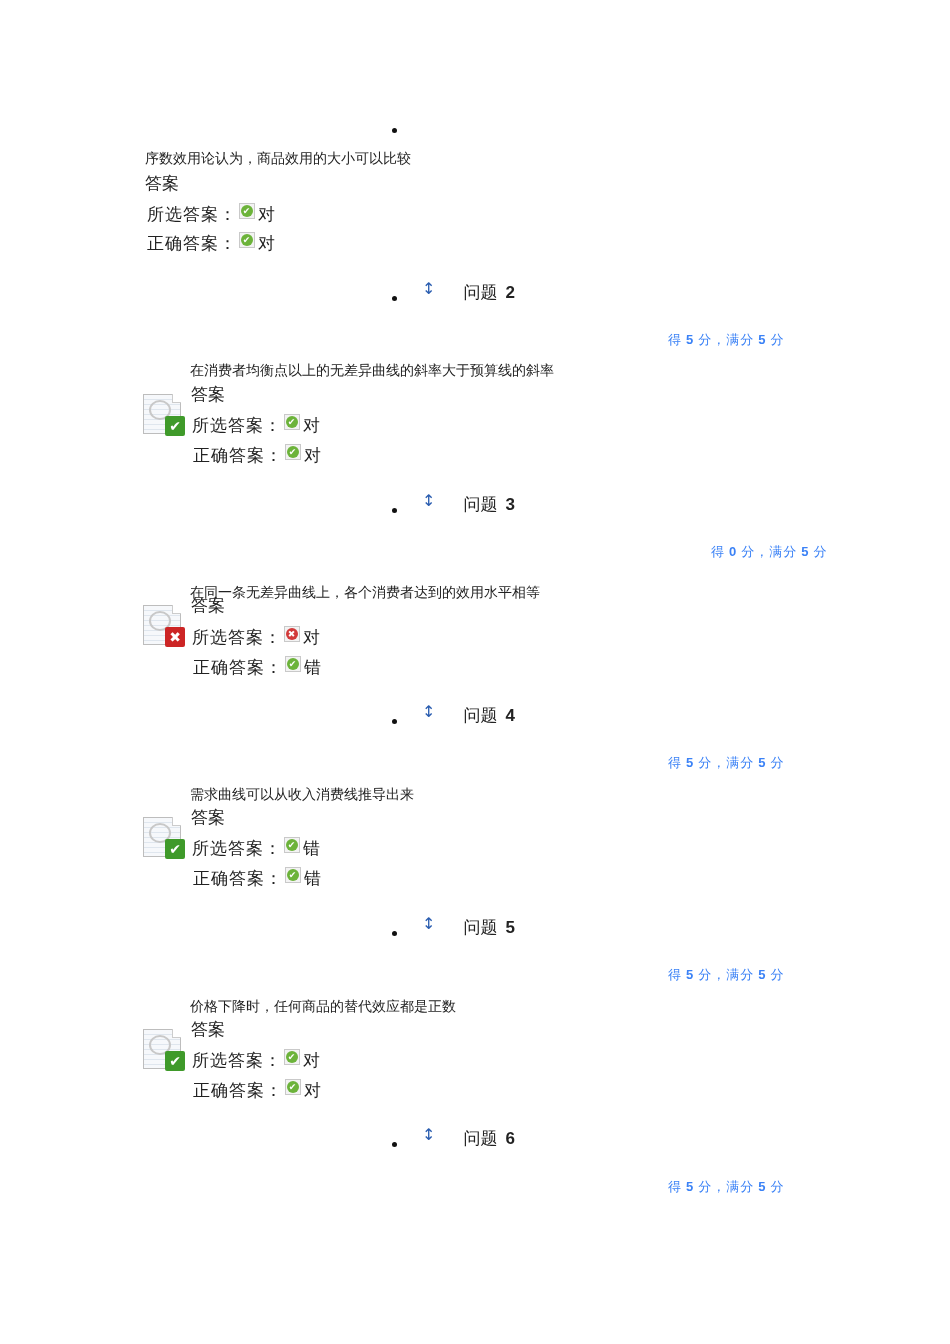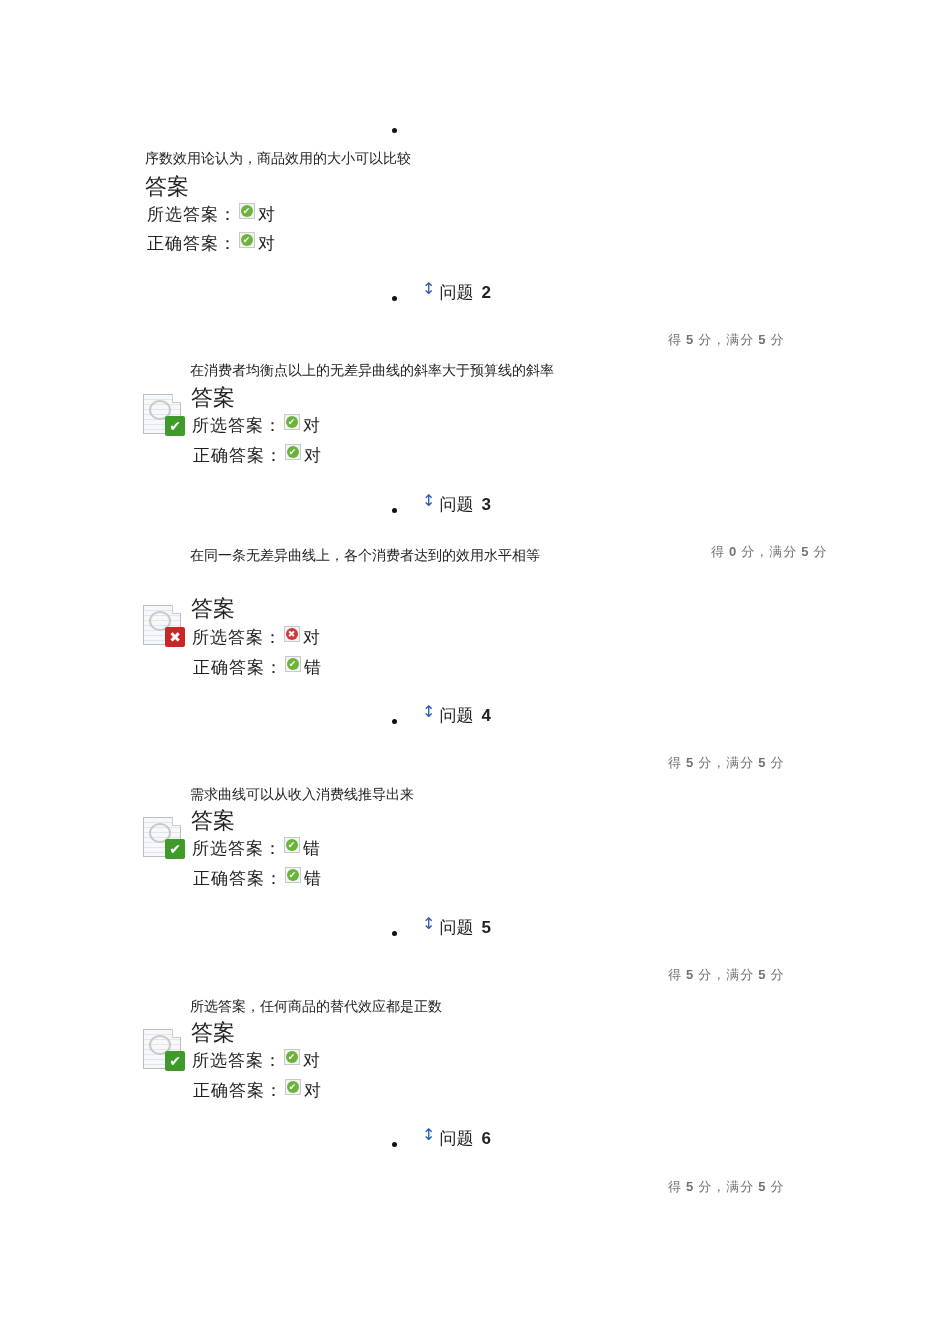--- a/index.html
+++ b/index.html
@@ -1,26 +1,26 @@
 <!DOCTYPE html>
 <html><head>
 <meta charset="utf-8">
 <style>
   html, body { margin: 0; padding: 0; background: #ffffff; }
   body { width: 950px; height: 1344px; position: relative; overflow: hidden;
          font-family: "DejaVu Serif", "Liberation Serif", serif; color: #222; }
   .dot { position: absolute; width: 5px; height: 5px; border-radius: 50%; background: #111; }
   .q-head { position: absolute; display: flex; align-items: center; font-size: 17px; }
   .q-head .arrow { color: #2a5db0; font-family: "DejaVu Sans", sans-serif; font-size: 16px; margin-right: 4px; position: relative; top: -4px; }
-  .q-head .lbl { font-family: "DejaVu Serif", serif; }
+  .q-head .lbl { font-family: "DejaVu Serif", serif; margin-left: 24px; }
   .q-head .num { font-family: "Liberation Sans", sans-serif; font-weight: bold; margin-left: 8px; }
-  .score { position: absolute; left: 668px; font-size: 13px; letter-spacing: 1px; color: #737373; }
+  .score { position: absolute; left: 668px; font-size: 13px; letter-spacing: 1px; color: #3b82f6; }
   .score b { font-family: "Liberation Sans", sans-serif; margin: 0 4px; }
   .qtext { position: absolute; font-size: 14px; color: #222; }
-  .ans-title { position: absolute; font-size: 22px; }
+  .ans-title { position: absolute; font-size: 17px; }
   .ans-row { position: absolute; font-size: 17px; display: flex; align-items: flex-start; letter-spacing: 1px; }
   .mark { display: inline-block; width: 16px; height: 16px; border: 1px solid #c9c9c9; background: #f3f3f3; margin: 0 3px 0 2px; position: relative; box-sizing: border-box; }
   .mark .inner { position: absolute; left: 1px; top: 1px; width: 12px; height: 12px; border-radius: 50%; display: flex; align-items: center; justify-content: center; color: #fff; font-size: 9px; font-weight: bold; font-family: "DejaVu Sans", sans-serif; line-height: 1; }
   .mark.ok .inner { background: #6cb33a; }
   .mark.bad .inner { background: #d23a3a; }
   .doc-icon { position: absolute; width: 42px; height: 42px; }
   .doc-icon .page { position: absolute; left: 0; top: 0; width: 38px; height: 40px; border: 1px solid #bdbdbd; background: repeating-linear-gradient(#f6f8fb 0 4px, #dfe6ee 4px 5px); box-sizing: border-box; }
   .doc-icon .fold { position: absolute; right: 4px; top: 0; width: 8px; height: 8px; background: #fff; border-left: 1px solid #ccc; border-bottom: 1px solid #ccc; }
   .doc-icon .circle { position: absolute; left: 6px; top: 6px; width: 18px; height: 16px; border: 2px solid #c8c8c8; border-radius: 50%; }
   .doc-icon .badge { position: absolute; right: 0; bottom: 0; width: 20px; height: 20px; border-radius: 2px; color: #fff; font-weight: bold; display: flex; align-items: center; justify-content: center; font-family: "DejaVu Sans", sans-serif; font-size: 14px; }
@@ -82,21 +82,21 @@
 
 <div class="dot" style="left:392px; top:508px;"></div>
 <div class="q-head" style="left:422px; top:493px;">
   <span class="arrow">↕</span>
   <span class="lbl">问题</span>
   <span class="num">3</span>
 </div>
 <div class="score" style="top:543px;margin-left:43px;">
   <span>得</span><b>0</b><span>分，满分</span><b>5</b><span>分</span>
 </div>
-<div class="qtext" style="left:190px; top:547px;">在同一条无差异曲线上，各个消费者达到的效用水平相等</div>
+<div class="qtext" style="left:190px; top:584px;">在同一条无差异曲线上，各个消费者达到的效用水平相等</div>
 <div class="doc-icon" style="left:143px; top:605px;">
   <div class="page"></div>
     <div class="fold"></div>
     <div class="circle"></div>
   <div class="badge bad">✖</div>
 </div>
 <div class="ans-title" style="left:191px; top:594px;">答案</div>
 <div class="ans-row" style="left:192px; top:626px;">
   <span>所选答案：</span>
   <span class="mark bad">
@@ -146,21 +146,21 @@
 
 <div class="dot" style="left:392px; top:931px;"></div>
 <div class="q-head" style="left:422px; top:916px;">
   <span class="arrow">↕</span>
   <span class="lbl">问题</span>
   <span class="num">5</span>
 </div>
 <div class="score" style="top:966px;">
   <span>得</span><b>5</b><span>分，满分</span><b>5</b><span>分</span>
 </div>
-<div class="qtext" style="left:190px; top:998px;">所选答案，任何商品的替代效应都是正数</div>
+<div class="qtext" style="left:190px; top:998px;">价格下降时，任何商品的替代效应都是正数</div>
 <div class="doc-icon" style="left:143px; top:1029px;">
   <div class="page"></div>
     <div class="fold"></div>
     <div class="circle"></div>
   <div class="badge ok">✔</div>
 </div>
 <div class="ans-title" style="left:191px; top:1018px;">答案</div>
 <div class="ans-row" style="left:192px; top:1049px;">
   <span>所选答案：</span>
   <span class="mark ok">

